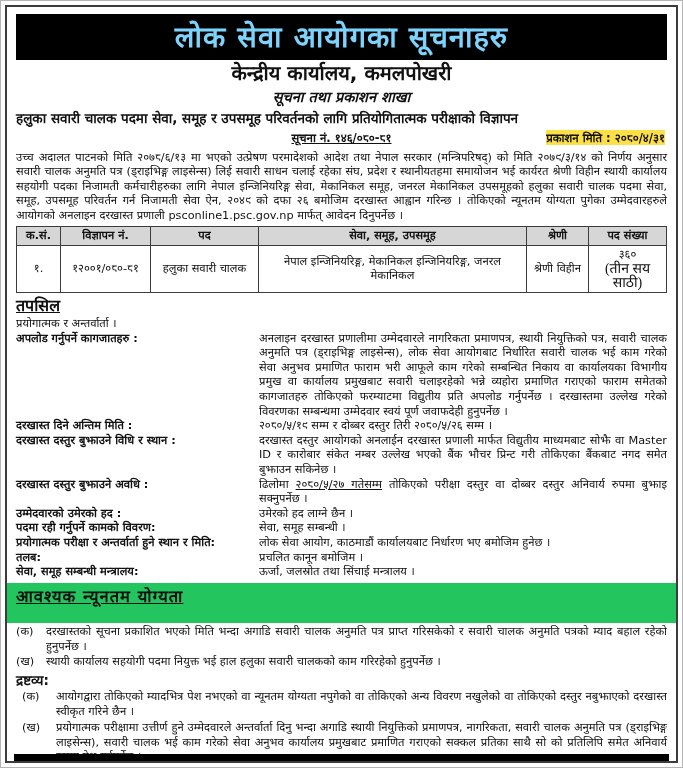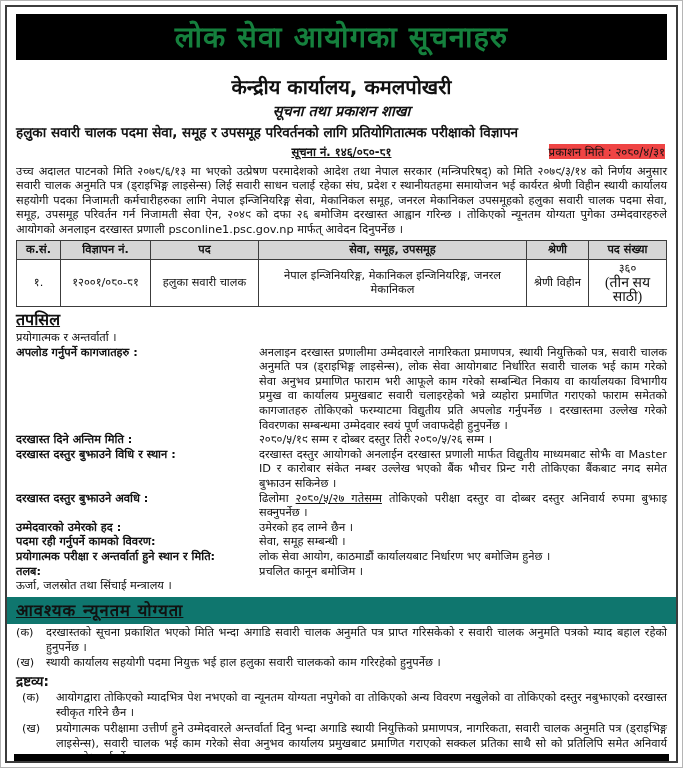--- a/index.html
+++ b/index.html
@@ -11,45 +11,45 @@
   }
   .page {
     position:relative; width:683px; height:768px; background:#fff;
     border:1px solid #b5b5b5; overflow:hidden;
   }
   .frame {
     position:absolute; inset:4px; border:2px solid #3c3c3c;
     padding:7px 9px 0 9px; overflow:hidden;
   }
   .banner {
-    background:#000; color:#15803d; text-align:center;
+    background:#000; color:#7dd3fc; text-align:center;
     font-size:29px; font-weight:bold; line-height:44px; height:46px;
     letter-spacing:1px; border:1px solid #000;
   }
   .office {
     text-align:center; font-weight:bold; font-size:20px;
-    margin-top:14px; line-height:26px;
+    margin-top:0; line-height:26px;
   }
   .branch {
     text-align:center; font-weight:bold; font-style:italic;
     font-size:14.5px; line-height:20px; margin-top:1px;
   }
   .ad-title {
     text-align:left; font-weight:bold; font-size:13.5px;
     line-height:19px; margin-top:2px;
   }
   .notice-row {
     position:relative; height:18px; margin-top:2px; font-size:11.5px;
   }
   .notice-no {
     position:absolute; left:0; right:0; text-align:center;
     font-weight:bold; text-decoration:underline;
   }
   .pub-date {
-    position:absolute; right:2px; top:0; font-weight:normal; background:#ef4444;
+    position:absolute; right:2px; top:0; font-weight:bold; background:#fde047;
   }
   .intro {
     margin:3px 0 3px 0; font-size:11.3px; line-height:14.4px;
     text-align:justify;
   }
   table.vacancy {
     width:100%; border-collapse:collapse; font-size:11.3px;
     margin:1px 0 3px 0;
   }
   table.vacancy th, table.vacancy td {
@@ -60,21 +60,21 @@
   .posts-sub { font-size:14px;font-family:Liberation Serif, serif; }
   .sec-heading {
     font-weight:bold; font-size:16px; line-height:19px;
     text-decoration:underline; margin:1px 0 2px 0;
   }
   .drow { display:flex; font-size:11.3px; line-height:14.6px; }
   .dlabel { width:243px; flex:0 0 243px; font-weight:bold; }
   .dvalue { flex:1; text-align:justify; }
   .dvalue .u { text-decoration:underline; }
   .qual-heading {
-    background:#0f766e; margin:3px -9px 2px -9px; padding:1px 9px 3px 9px;
+    background:#22c55e; margin:3px -9px 2px -9px; padding:1px 9px 16px 9px;
   }
   .qual-heading span {
     font-weight:bold; font-size:16.5px; text-decoration:underline;
     letter-spacing:1px;
   }
   .nitem { display:flex; font-size:11.3px; line-height:14.8px; margin-top:1px; }
   .nitem .nmarker { flex:0 0 30px; }
   .nitem.wide .nmarker { flex:0 0 40px; padding-left:6px; }
   .nitem .ntext { flex:1; text-align:justify; }
   .notes-heading {
@@ -162,20 +162,21 @@
         </div>
         <div class="drow">
           <div class="dlabel">प्रयोगात्मक परीक्षा र अन्तर्वार्ता हुने स्थान र मिति:</div>
           <div class="dvalue">लोक सेवा आयोग, काठमाडौं कार्यालयबाट निर्धारण भए बमोजिम हुनेछ ।</div>
         </div>
         <div class="drow">
           <div class="dlabel">तलब:</div>
           <div class="dvalue">प्रचलित कानून बमोजिम ।</div>
         </div>
         <div class="drow">
+          <div class="dlabel">सेवा, समूह सम्बन्धी मन्त्रालय:</div>
           <div class="dvalue">ऊर्जा, जलस्रोत तथा सिंचाई मन्त्रालय ।</div>
         </div>
       </div>
 
     <div class="qual-heading">
       <span>आवश्यक न्यूनतम योग्यता</span>
     </div>
     <div id="qual-items">
         <div class="nitem">
           <span class="nmarker">(क)</span>

